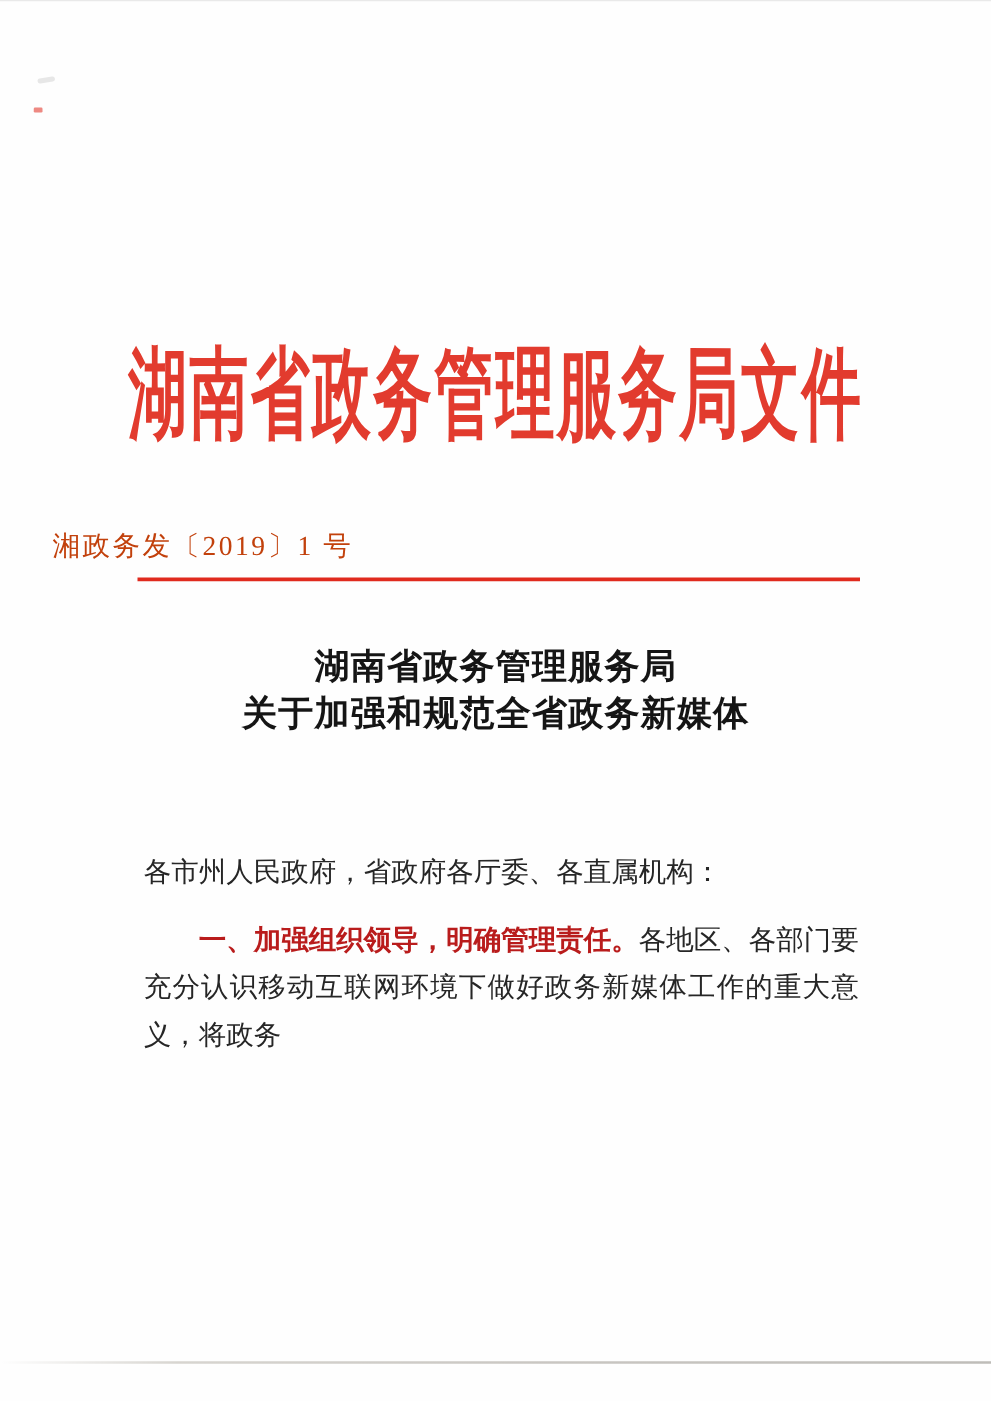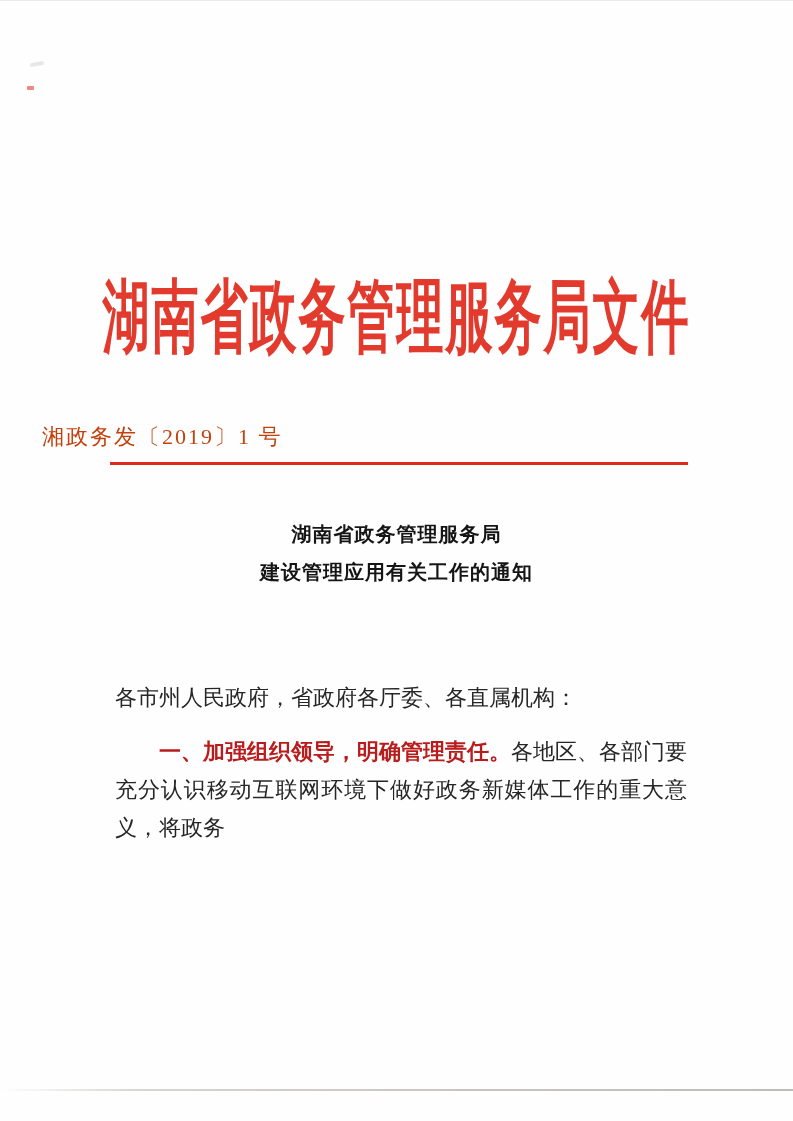--- a/index.html
+++ b/index.html
@@ -50,21 +50,21 @@
     width: 578px;
     height: 3px;
     background: var(--rule_red, #e02a1e);
   }
   .doc-title {
     position: absolute;
     top: 515px;
     left: 0;
     width: 100%;
     text-align: center;
-    font-size: 20px;
+    font-size: 28px;
     font-weight: bold;
     line-height: 38px;
     letter-spacing: 1px;
     color: #151515;
   }
   .body-text {
     position: absolute;
     top: 663px;
     left: 99px;
     width: 604px;
@@ -131,21 +131,21 @@
   <div class="speck-red"></div>
 
   <div class="letterhead">湖南省政务管理服务局文件</div>
 
   <div class="doc-number">湘政务发〔2019〕1 号</div>
 
   <div class="red-rule"></div>
 
   <div class="doc-title">
     <div>湖南省政务管理服务局</div>
-    <div>建设管理应用有关工作的通知</div>
+    <div>关于加强和规范全省政务新媒体</div>
   </div>
 
   <div class="body-text">
     <p>各市州人民政府，省政府各厅委、各直属机构：</p>
     <p class="para-indent"><span class="bold-lead">一、加强组织领导，明确管理责任。</span><span>各地区、各部门要充分认识移动互联网环境下做好政务新媒体工作的重大意义，将政务</span></p>
   </div>
 
   <div class="page-bottom-edge"></div>
 
 </div>

